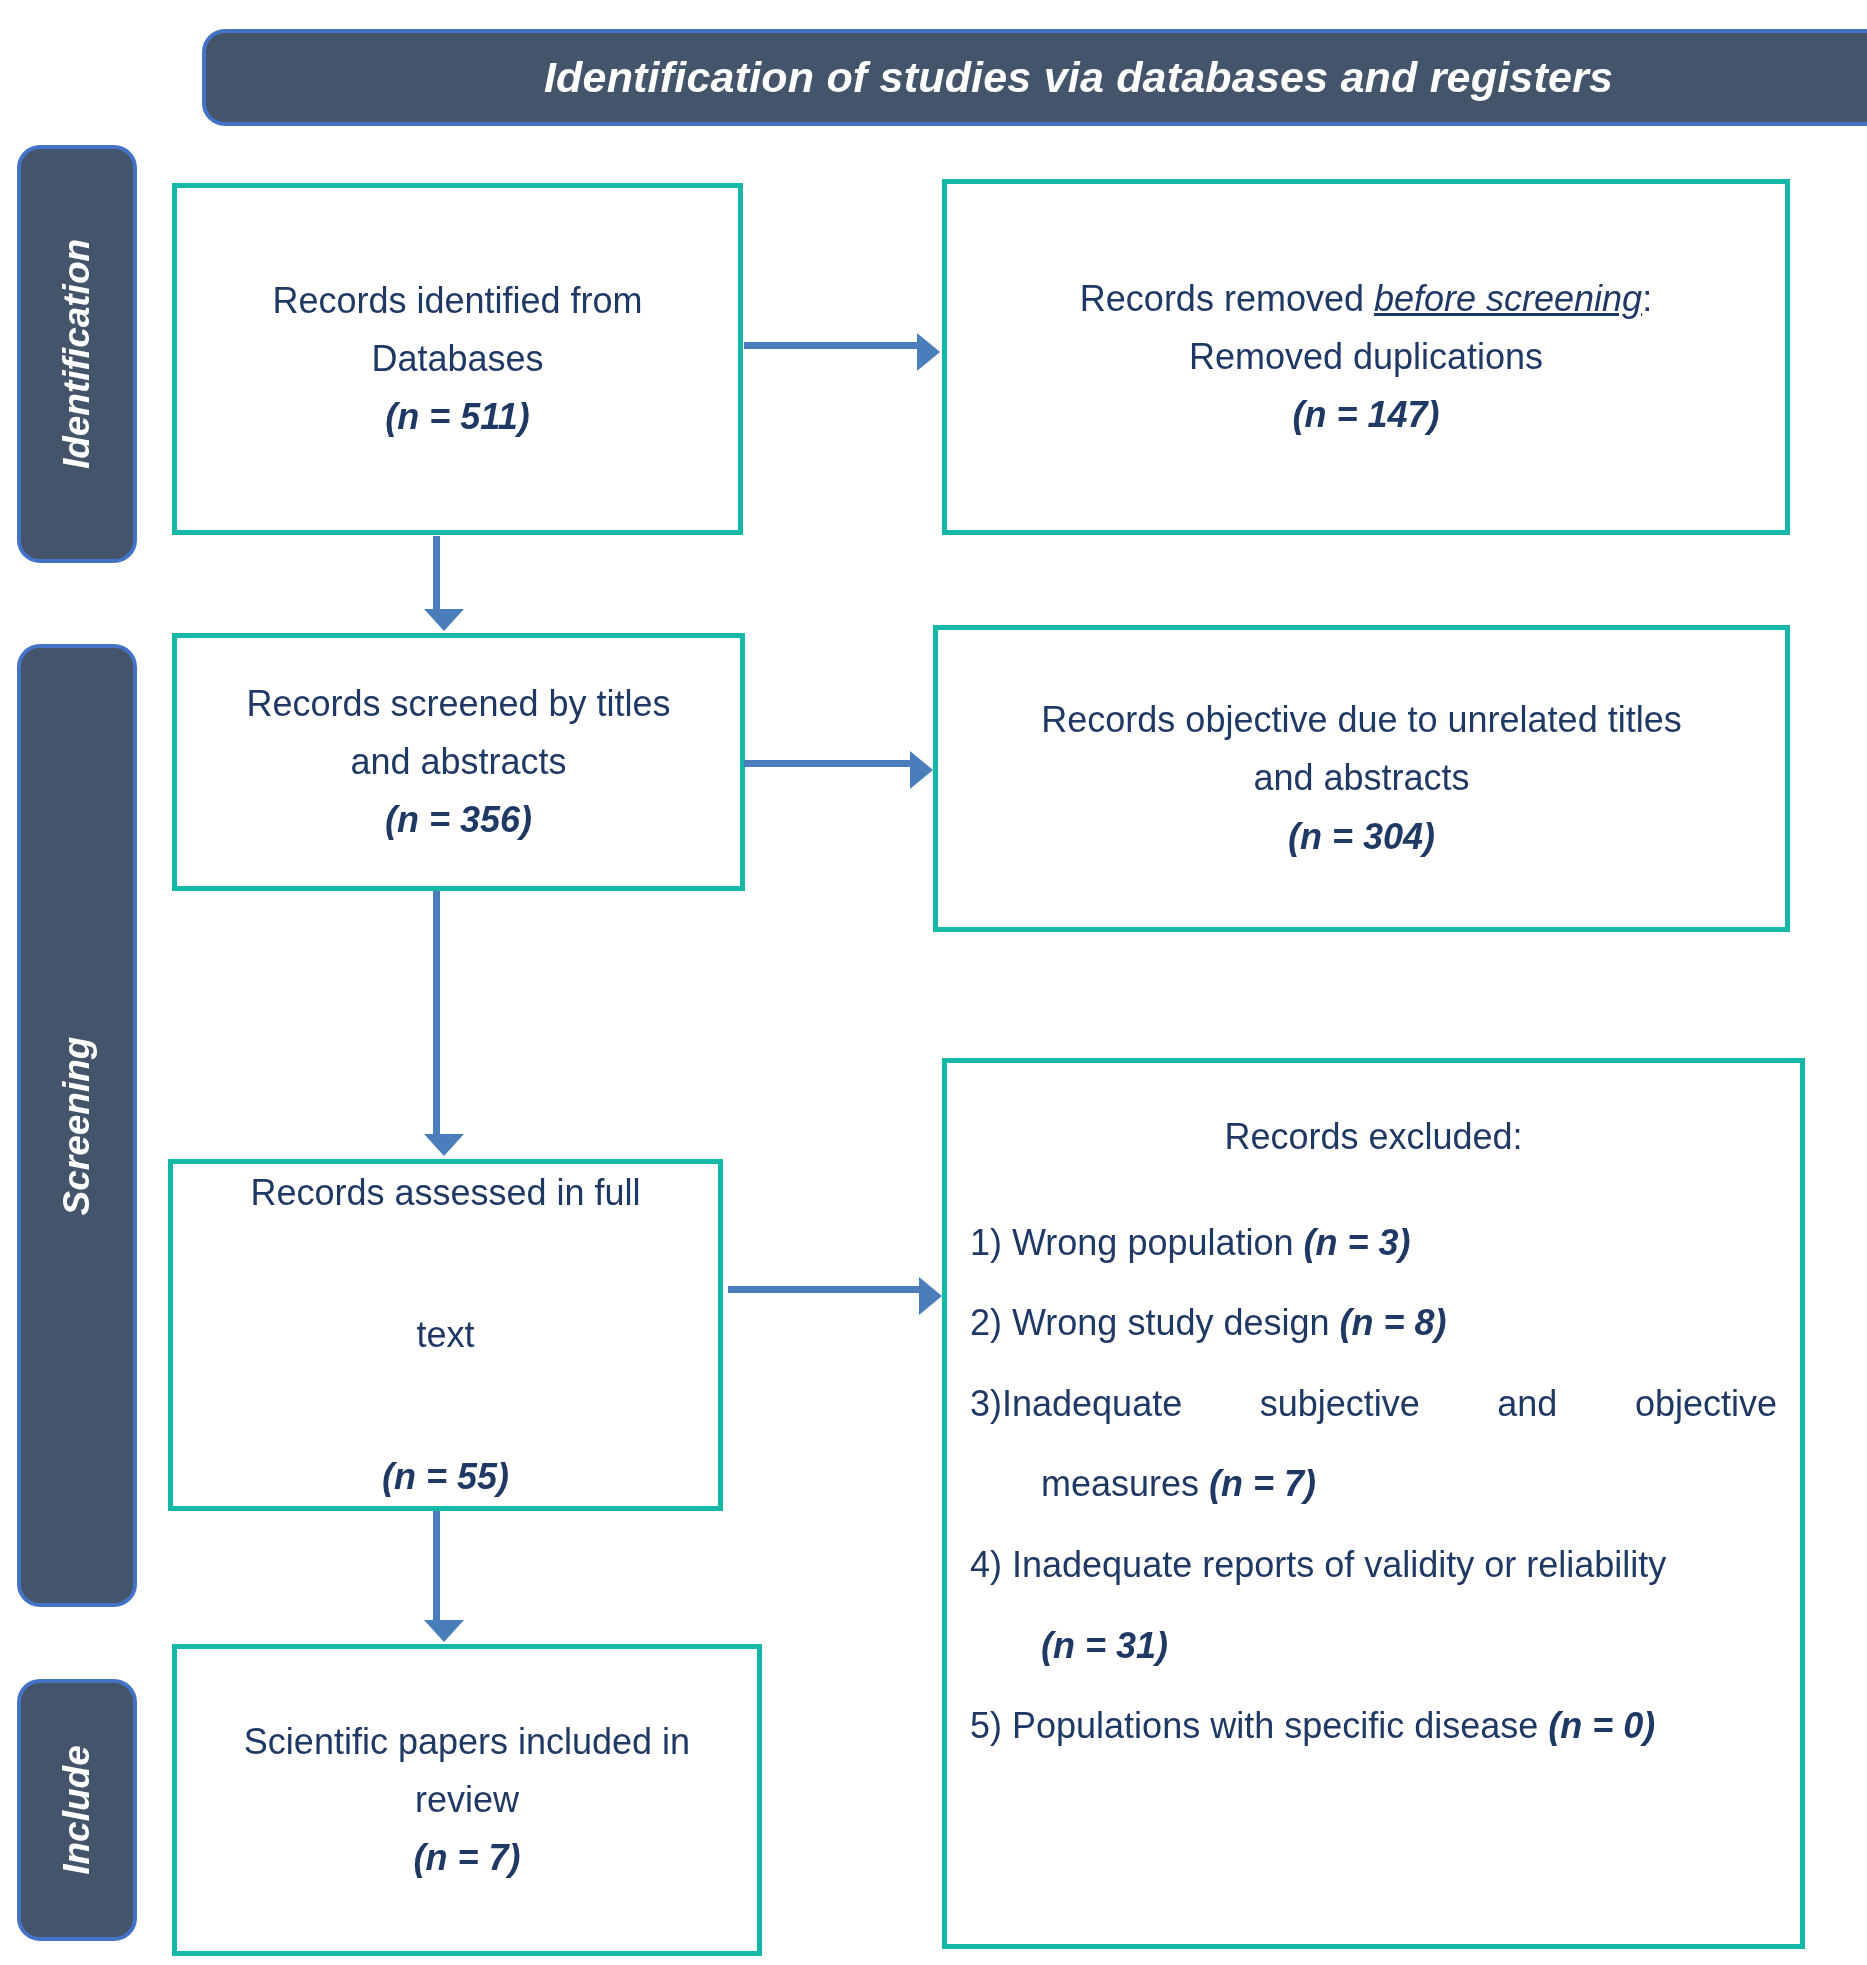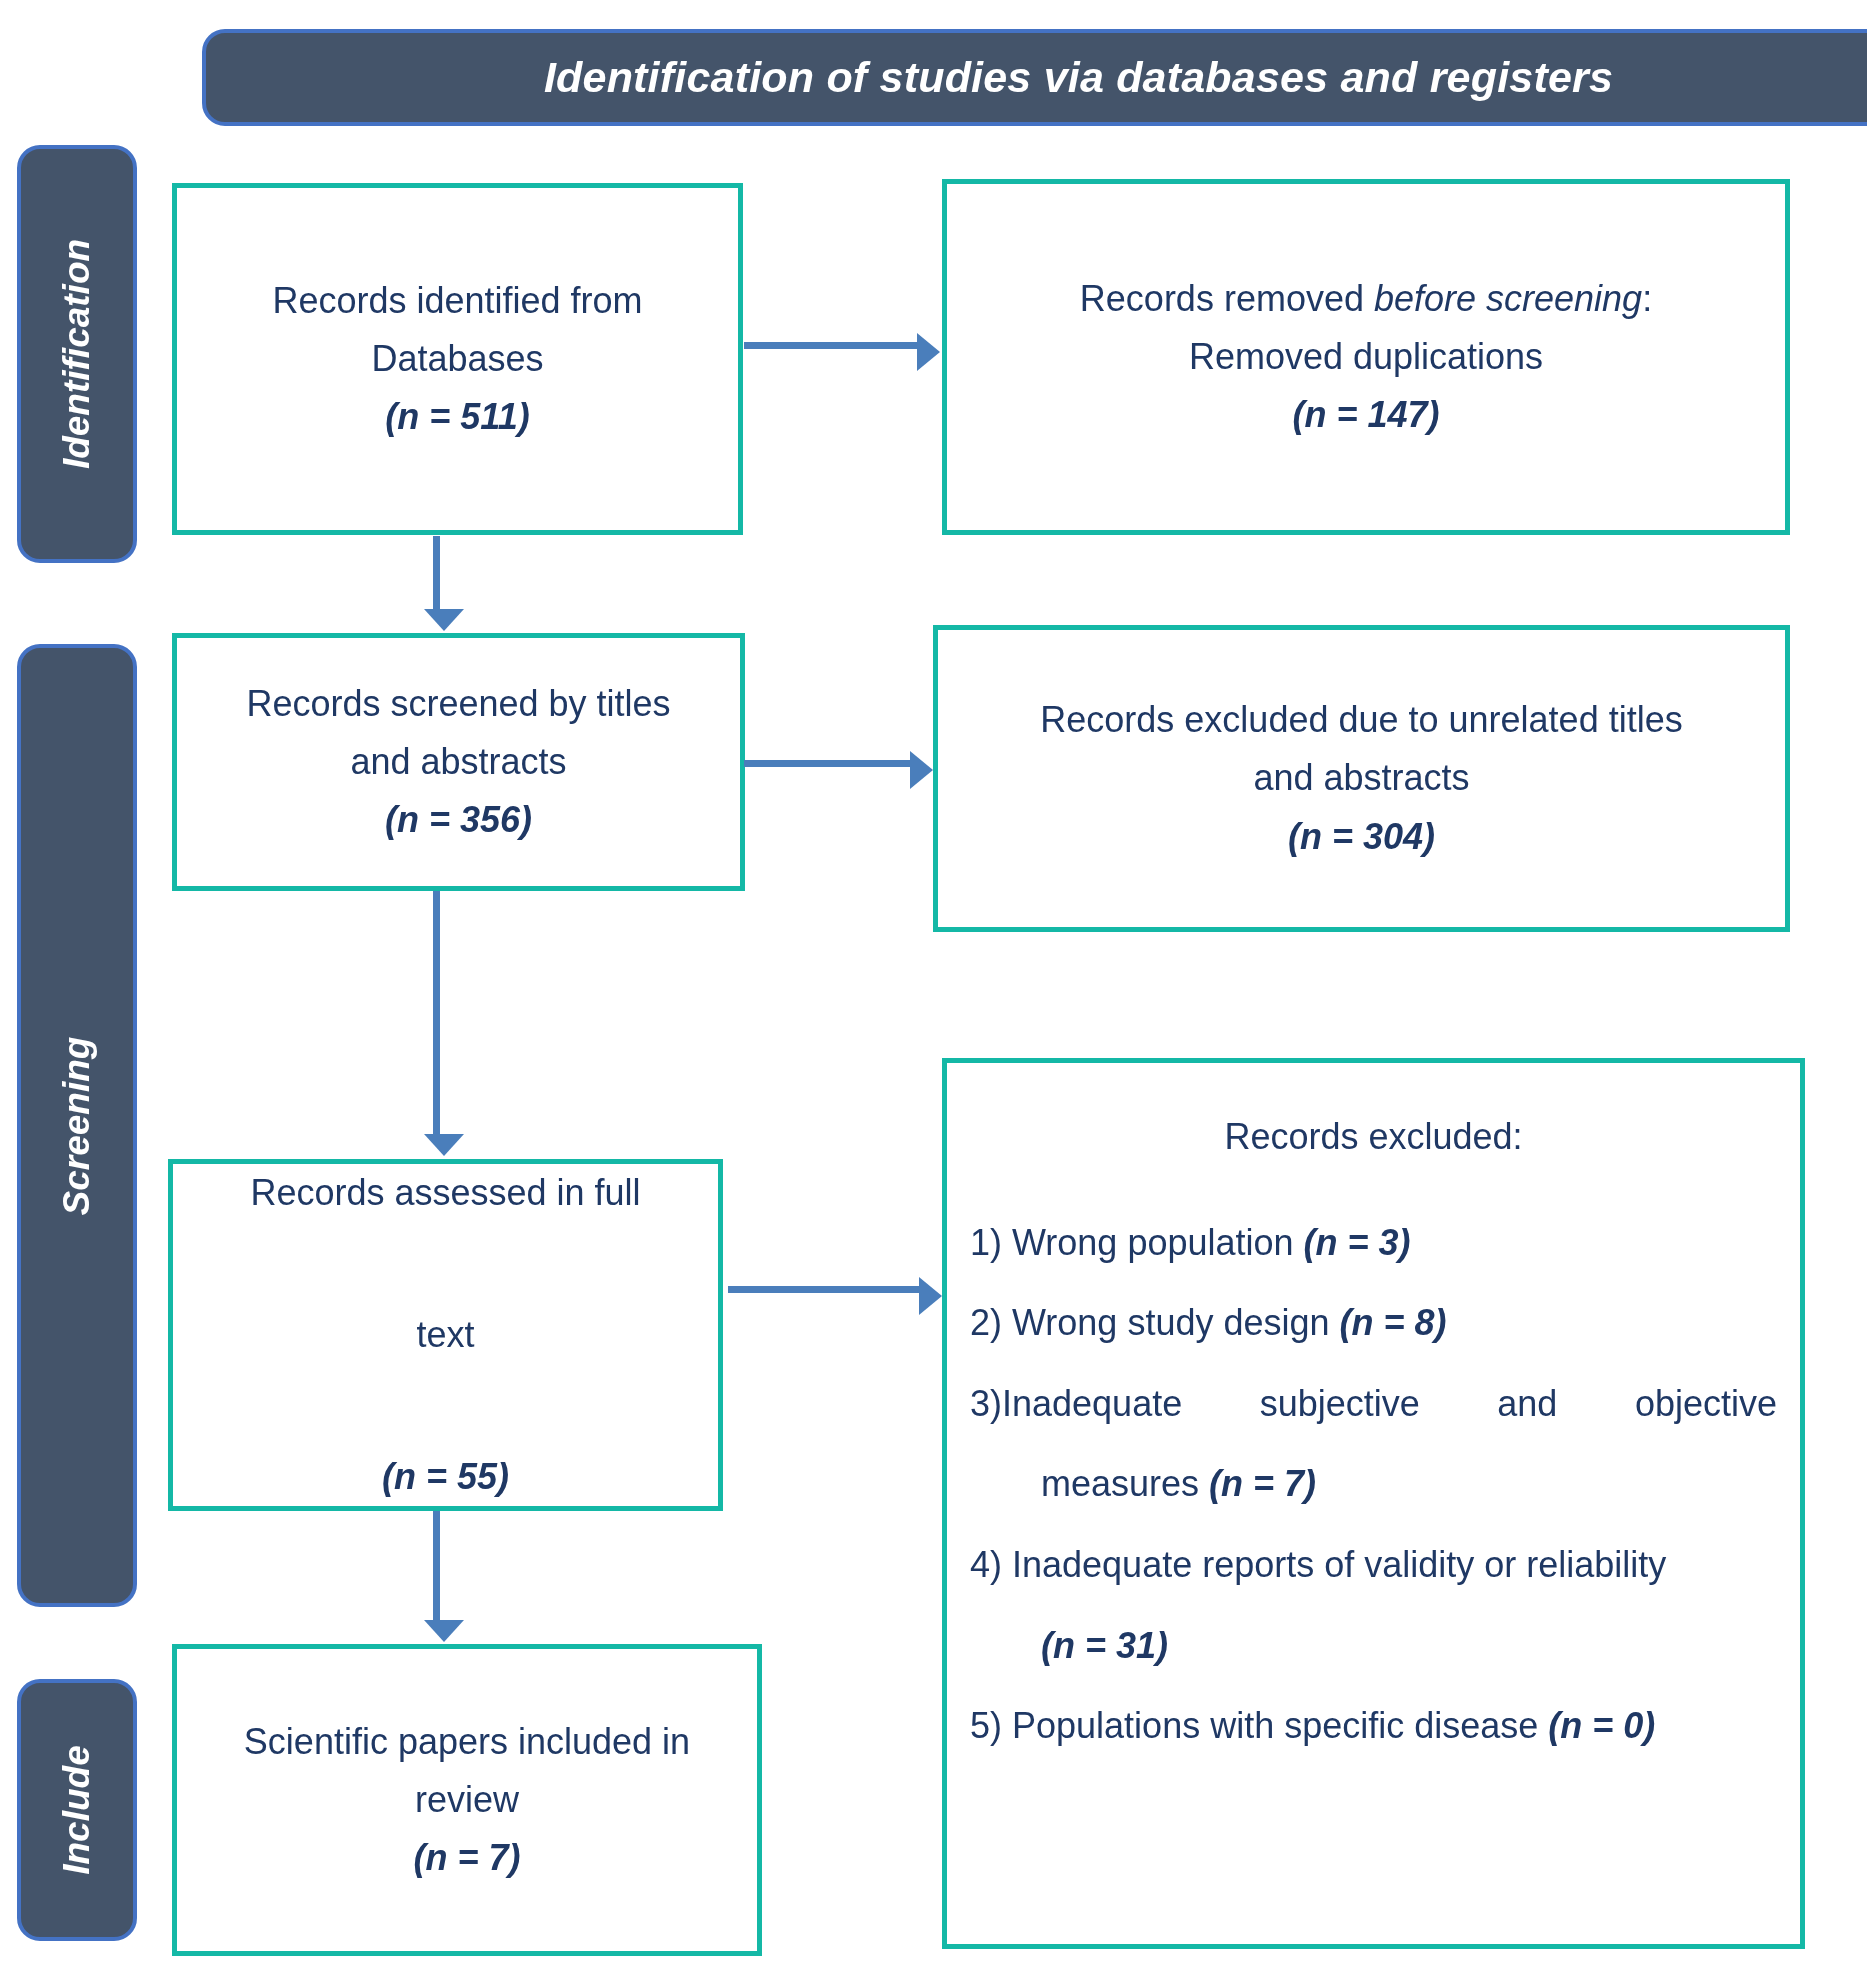--- a/index.html
+++ b/index.html
@@ -87,21 +87,21 @@
   .box.listbox .line {
     text-align: left;
     padding: 0 23px;
   }
   .box .line.center { text-align: center; }
   .box .line.indent { padding-left: 94px; }
   .box .line.justify {
     text-align: justify;
     text-align-last: justify;
   }
-  em.it { font-style: italic; }
+  em.it { font-style: italic; text-decoration: underline; }
   b.nval {
     font-style: italic;
     font-weight: bold;
   }
 
   #box-identified   { left: 172px;  top: 183px;  width: 571px; height: 352px; }
   #box-removed      { left: 942px; top: 179px;  width: 848px; height: 356px; }
   #box-screened     { left: 172px;  top: 633px; width: 573px; height: 258px; }
   #box-excluded-ta  { left: 933px; top: 625px; width: 857px; height: 307px; }
   #box-fulltext     { left: 168px;  top: 1159px; width: 555px; height: 352px; justify-content: space-between; }
@@ -183,21 +183,21 @@
     <div class="line"><b class="nval">(n = 147)</b></div>
   </div>
 
   <div class="box" id="box-screened">
     <div class="line">Records screened by titles</div>
     <div class="line">and abstracts</div>
     <div class="line"><b class="nval">(n = 356)</b></div>
   </div>
 
   <div class="box" id="box-excluded-ta">
-    <div class="line">Records excluded due to unrelated titles</div>
+    <div class="line">Records objective due to unrelated titles</div>
     <div class="line">and abstracts</div>
     <div class="line"><b class="nval">(n = 304)</b></div>
   </div>
 
   <div class="box" id="box-fulltext">
     <div class="line">Records assessed in full</div>
     <div class="line">text</div>
     <div class="line"><b class="nval">(n = 55)</b></div>
   </div>
 

